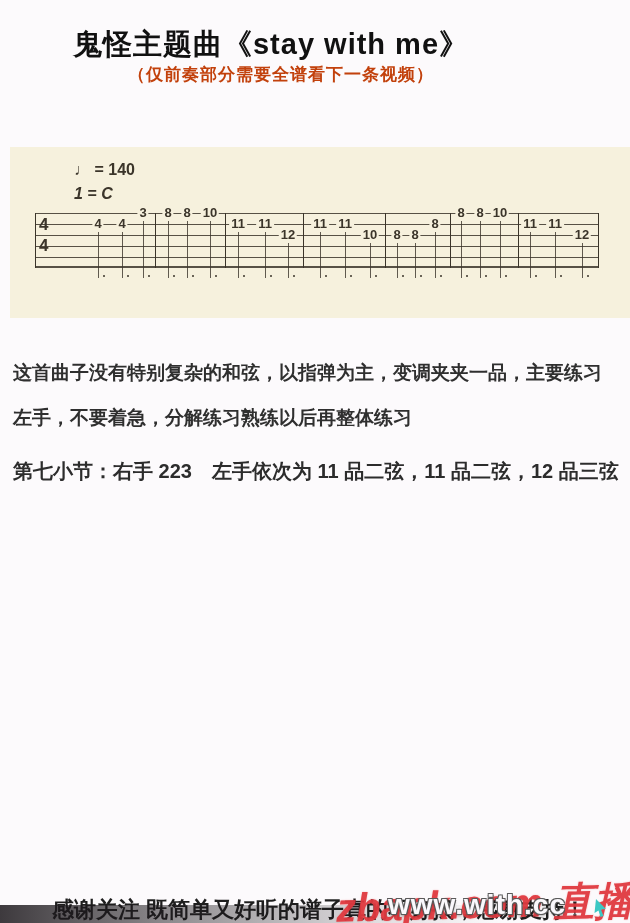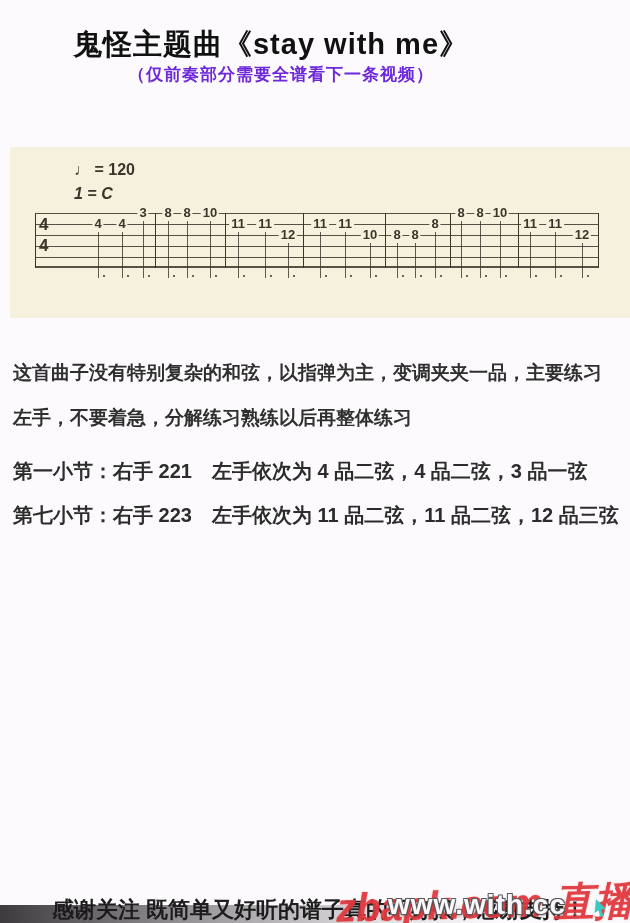--- a/index.html
+++ b/index.html
@@ -8,21 +8,21 @@
     background:#fcfafc;color:#2d2d2d;
     font-family:"Liberation Sans","DejaVu Sans",sans-serif;
   }
   .abs{position:absolute;}
   .page-title{
     top:6px;left:0;width:542px;text-align:center;
     font-size:29px;font-weight:bold;color:#111;letter-spacing:1px;
   }
   .page-subtitle{
     top:63px;left:0;width:562px;text-align:center;
-    font-size:17px;font-weight:bold;color:#6d28d9;letter-spacing:1px;
+    font-size:17px;font-weight:bold;color:#c2410c;letter-spacing:1px;
   }
   .tab-image{
     left:10px;top:147px;width:620px;height:171px;
   }
   .tab-tempo{left:64px;top:14px;font-size:16px;font-weight:bold;white-space:nowrap;}
   .tab-key{left:64px;top:38px;font-size:16px;font-weight:bold;white-space:nowrap;font-style:italic;}
   .tab-line{position:absolute;height:1px;}
   .tab-barline{position:absolute;width:1px;}
   .tab-note{
     position:absolute;transform:translateX(-50%);
@@ -60,21 +60,21 @@
   }
   .wm-cursor{left:593px;top:899px;z-index:8;width:16px;height:18px;}
 </style>
 </head>
 <body>
 
 <h1 class="abs page-title">鬼怪主题曲《stay with me》</h1>
 <div class="abs page-subtitle">（仅前奏部分需要全谱看下一条视频）</div>
 
 <div class="abs tab-image" style="background: rgb(246, 241, 221); color: rgb(59, 53, 42);">
-  <div class="abs tab-tempo"><span>♩</span><span> = 120</span></div>
+  <div class="abs tab-tempo"><span>♩</span><span> = 140</span></div>
   <div class="abs tab-key">1 = C</div>
   <div id="tab-staff">
       <div class="tab-line" style="top: 66px; left: 25px; width: 563px; background: rgb(59, 53, 42); height: 1px; opacity: 0.85;"></div>
       <div class="tab-line" style="top: 77px; left: 25px; width: 563px; background: rgb(59, 53, 42); height: 1px; opacity: 0.85;"></div>
       <div class="tab-line" style="top: 88px; left: 25px; width: 563px; background: rgb(59, 53, 42); height: 1px; opacity: 0.85;"></div>
       <div class="tab-line" style="top: 99px; left: 25px; width: 563px; background: rgb(59, 53, 42); height: 1px; opacity: 0.85;"></div>
       <div class="tab-line" style="top: 110px; left: 25px; width: 563px; background: rgb(59, 53, 42); height: 1px; opacity: 0.85;"></div>
       <div class="tab-line" style="top: 119px; left: 25px; width: 563px; background: rgb(59, 53, 42); height: 2px; opacity: 0.85;"></div>
       <div class="tab-barline" style="left: 25px; top: 66px; height: 55px; background: rgb(59, 53, 42);"></div>
       <div class="tab-barline" style="left: 145px; top: 66px; height: 55px; background: rgb(59, 53, 42);"></div>
@@ -148,21 +148,20 @@
       <div class="tab-dot" style="left: 550px; top: 128px; background: rgb(59, 53, 42);"></div>
       <div class="tab-note" style="left: 572px; top: 81px; background: rgb(246, 241, 221);">12</div>
       <div class="tab-stem" style="left: 572px; top: 96px; height: 35px; background: rgb(59, 53, 42); opacity: 0.8;"></div>
       <div class="tab-dot" style="left: 577px; top: 128px; background: rgb(59, 53, 42);"></div>
     </div>
 </div>
 
 <p class="abs description">这首曲子没有特别复杂的和弦，以指弹为主，变调夹夹一品，主要练习左手，不要着急，分解练习熟练以后再整体练习</p>
 
 <div class="abs measures">
-  <p>第一小节：右手 221　左手依次为 4 品二弦，4 品二弦，3 品一弦</p>
   <p>第七小节：右手 223　左手依次为 11 品二弦，11 品二弦，12 品三弦</p>
 </div>
 
 <div class="abs footer-thanks">感谢关注 既简单又好听的谱子真的不好找，感谢支持！</div>
 
 <div class="abs bottom-vignette"></div>
 
 <div class="abs wm-red" style="color: rgb(224, 57, 63); text-shadow: rgba(224, 57, 63, 0.333) 0px 0px 2px;">zbapk.com 直播apk</div>
 <div class="abs wm-white">www.with.cc</div>
 <svg class="abs wm-cursor" viewBox="0 0 16 18">

